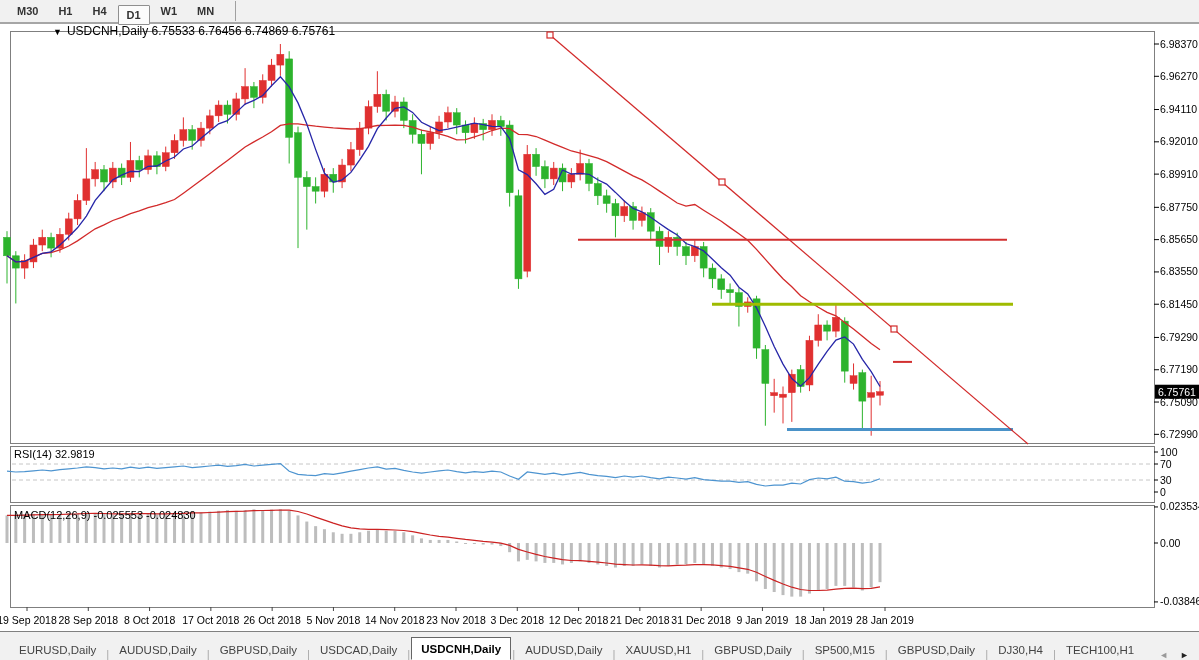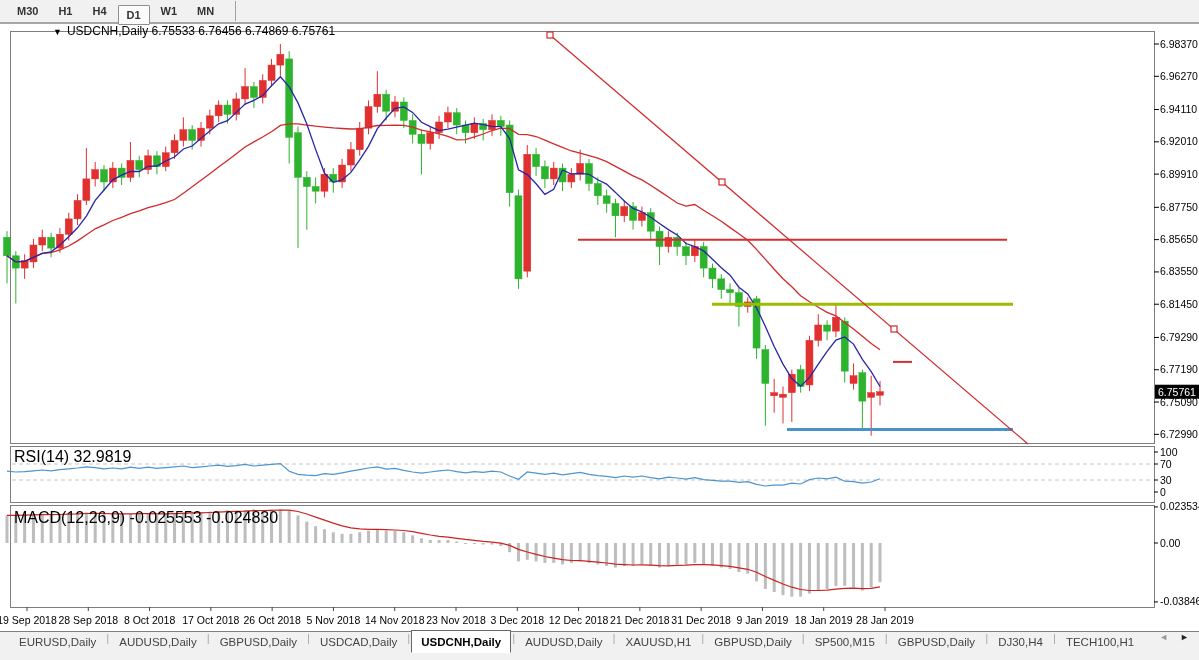--- a/index.html
+++ b/index.html
@@ -18,29 +18,29 @@
     border:1px solid transparent;border-radius:1px;cursor:default;font-weight:bold;
   }
   .tf.active{background:#fbfbfb;border:1px solid #8f8f8f;margin-top:8px;}
   .tf-sep{width:1px;height:20px;background:#a0a0a0;margin-left:10px}
   
   .charttitle{
     position:absolute;left:16px;top:24px;font-size:12px;color:#000;
     white-space:pre;z-index:5;margin-left:37px;
   }
   .charttitle .dd{font-size:9px;color:#000;margin-right:5px}
-  .paneltitle{position:absolute;font-size:16px;color:#000;z-index:5;white-space:pre}
+  .paneltitle{position:absolute;font-size:11px;color:#000;z-index:5;white-space:pre}
   .paneltitle.rsi{left:14px;top:448px}
   .paneltitle.macd{left:14px;top:509px}
   svg{position:absolute;left:0;top:0}
   
   .tabbar{
     position:absolute;left:0;top:631px;width:1199px;height:29px;
     background:#f1f1f1;border-top:1px solid #808080;
-    display:flex;align-items:flex-start;font-size:11.5px;color:#444;
+    display:flex;align-items:flex-end;font-size:11.5px;color:#444;
     box-sizing:border-box;padding-left:10px;
   }
   .tab{padding:4px 9px;white-space:nowrap;cursor:default}
   .tab.active{
     background:#ffffff;border:1px solid #666;border-bottom:1px solid #fff;
     font-weight:bold;color:#000;margin-top:-2px;padding-top:5px;
   }
   .tabdiv{color:#aaa;padding:0 1px}
   .tabarrows{margin-left:auto;margin-right:10px;display:flex;gap:12px;font-size:9px;align-items:center}
   .arr-left{color:#9a9a9a}

